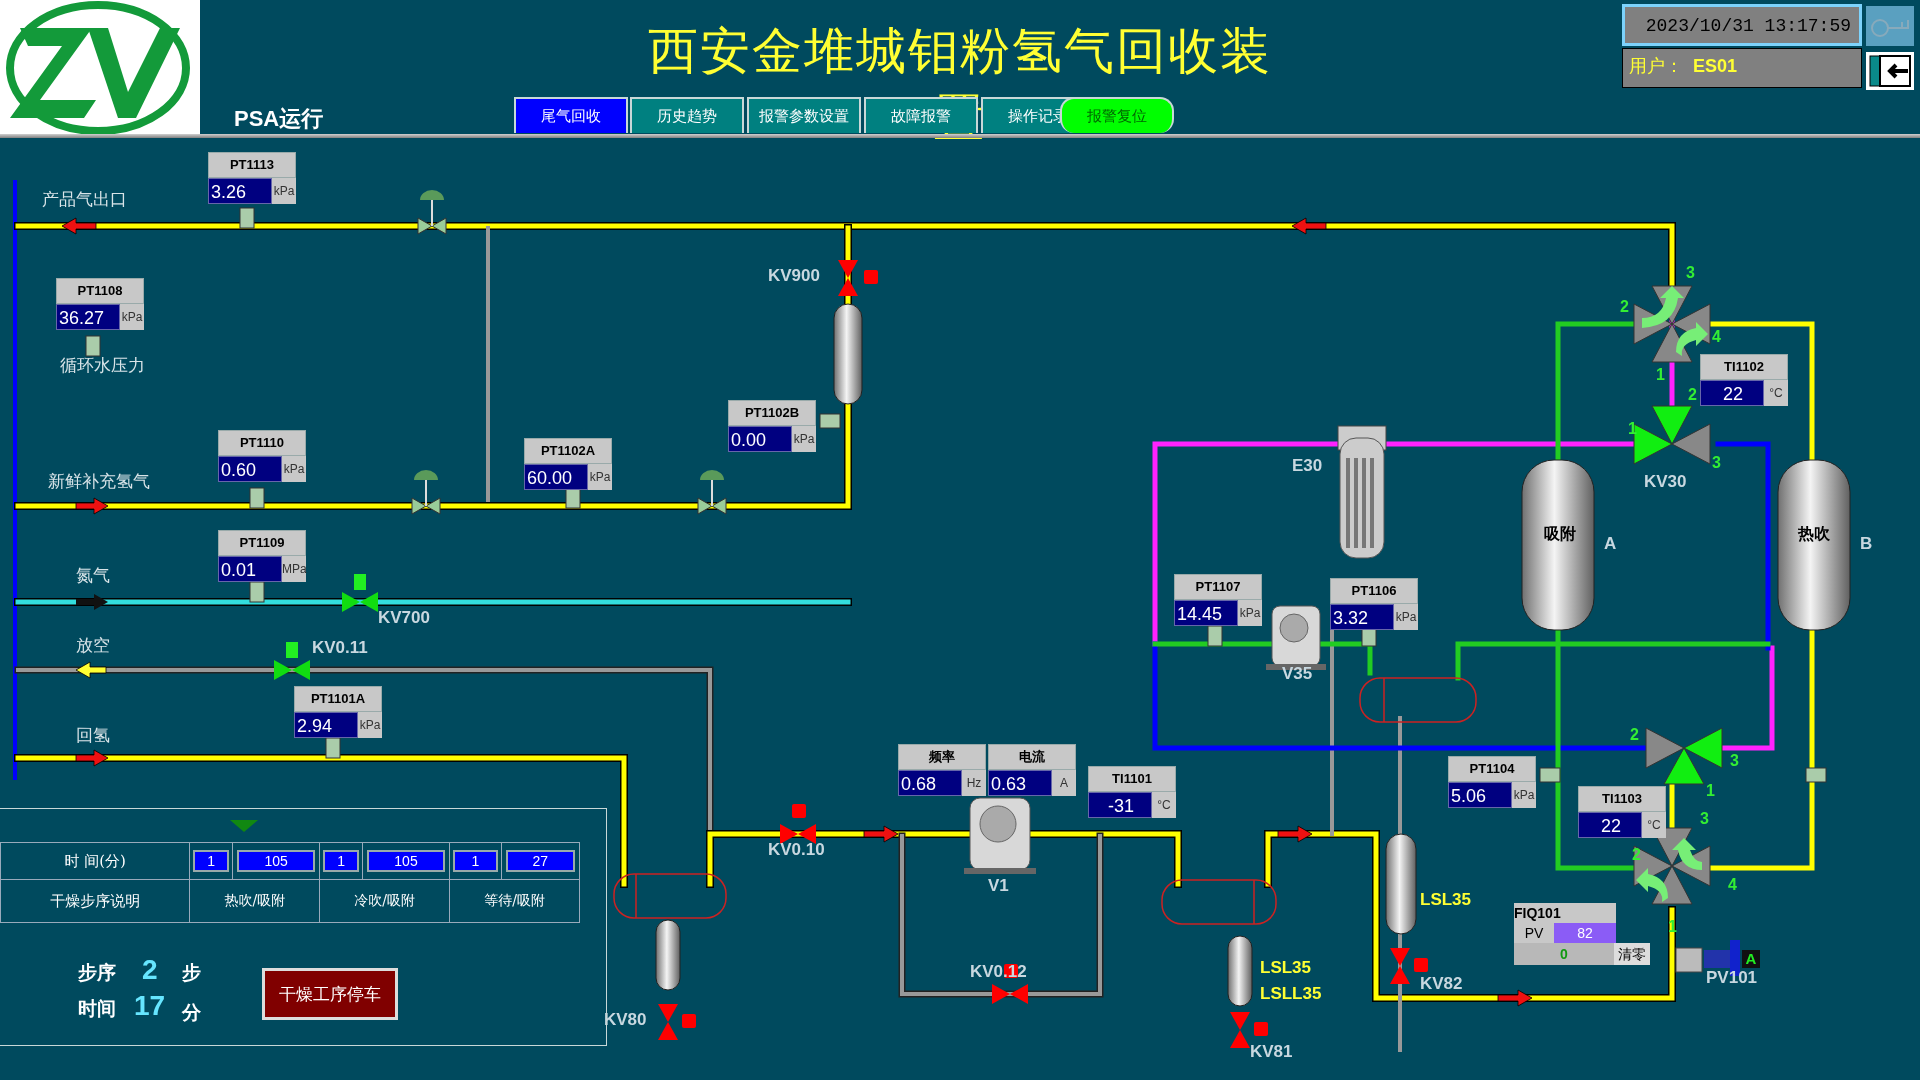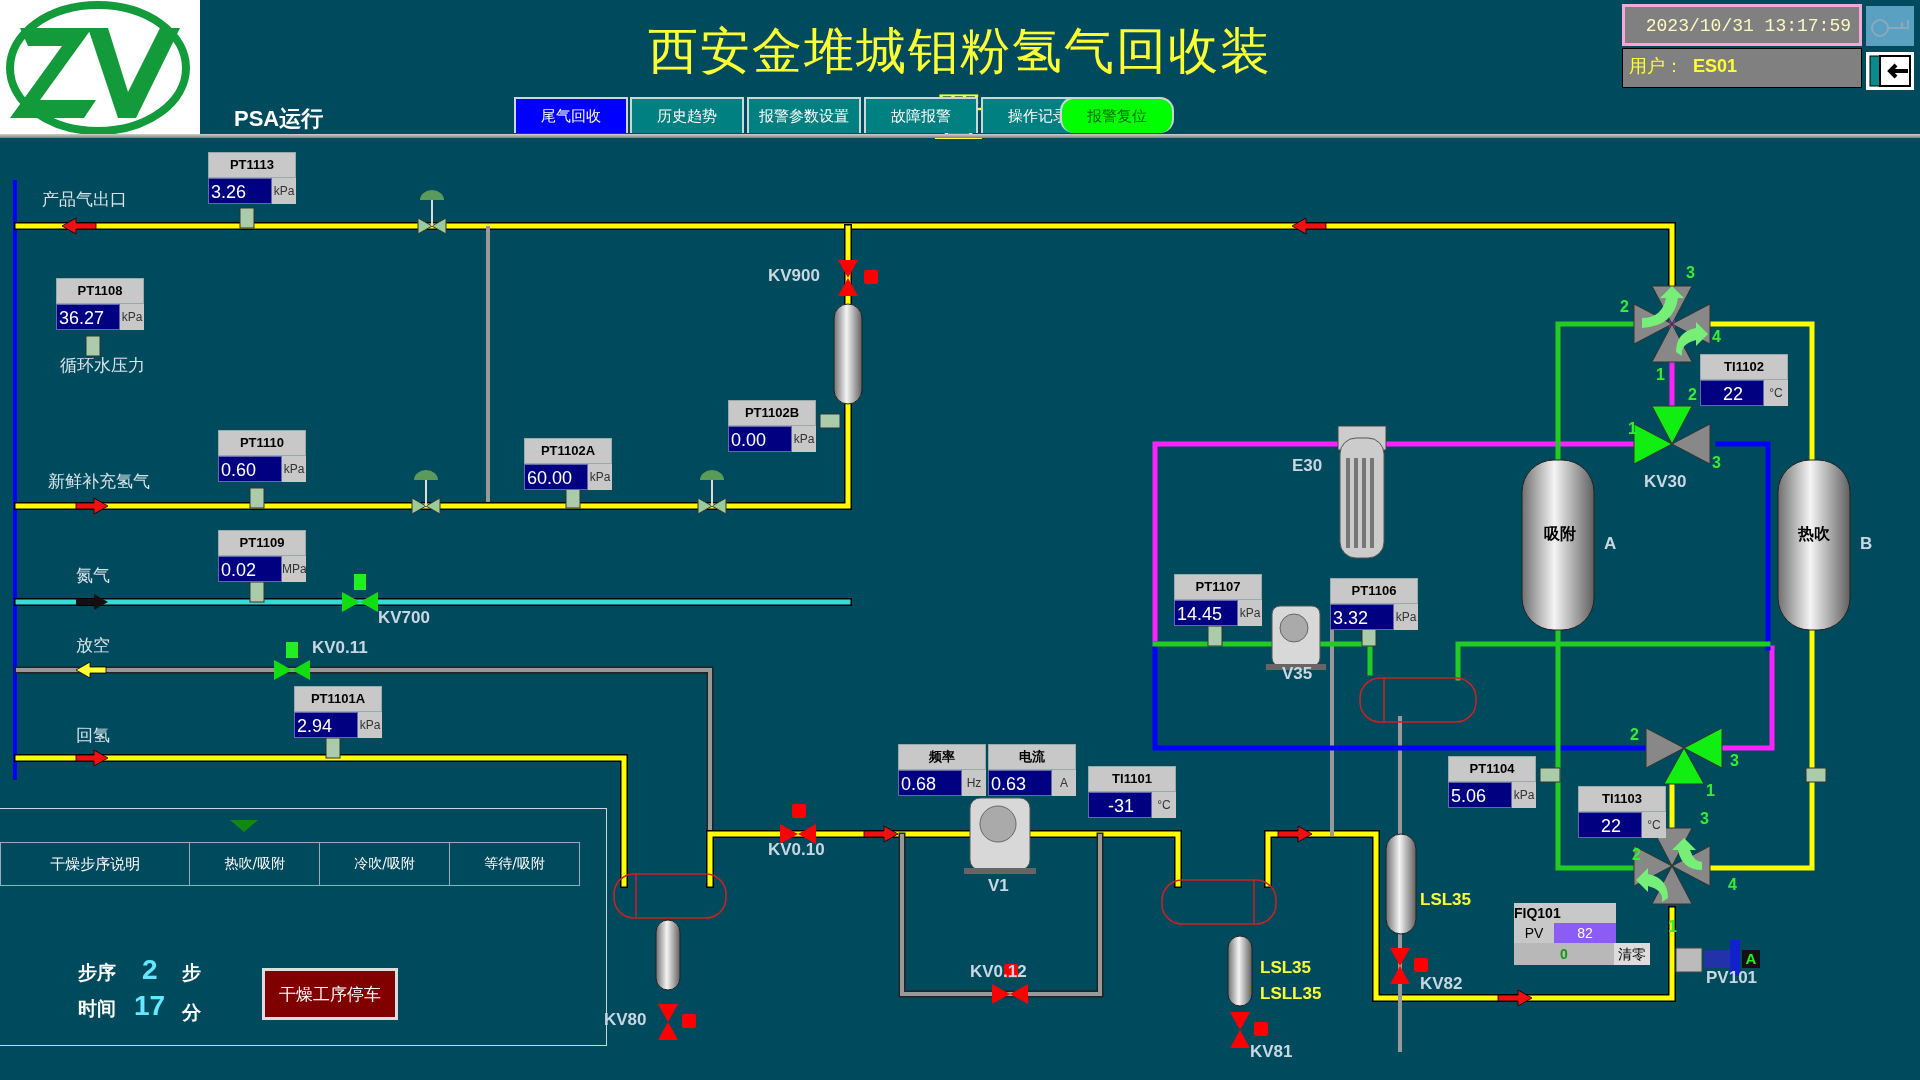--- a/index.html
+++ b/index.html
@@ -3,21 +3,21 @@
 <meta charset="utf-8">
 <style>
   html,body{margin:0;padding:0;}
   body{width:1920px;height:1080px;background:#004a5e;position:relative;overflow:hidden;font-family:"Liberation Sans","DejaVu Sans",sans-serif;}
   .abs{position:absolute;}
   #logo{left:0;top:0;width:200px;height:134px;background:#fff;}
   #title{left:640px;top:18px;width:640px;text-align:center;color:#ffff33;font-size:50px;font-family:"DejaVu Serif",serif;letter-spacing:2px;}
   #psa{left:234px;top:104px;color:#fff;font-size:22px;font-weight:bold;}
   .nav{top:97px;height:36px;width:114px;box-sizing:border-box;border:2px solid #c8d8d8;border-bottom:none;color:#fff;font-size:15px;text-align:center;line-height:34px;background:#008080;cursor:pointer;font-family:"DejaVu Sans",sans-serif;}
   #headerline{left:0;top:134px;width:1920px;height:4px;background:linear-gradient(#d0d0d0,#808080);}
-  #dt{left:1622px;top:4px;width:240px;height:42px;background:#808080;border:3px solid #f9a8d4;box-sizing:border-box;color:#fef9c3;font-size:18px;text-align:right;line-height:38px;padding-right:8px;font-family:"Liberation Mono",monospace;}
+  #dt{left:1622px;top:4px;width:240px;height:42px;background:#808080;border:3px solid #7dd3fc;box-sizing:border-box;color:#000000;font-size:18px;text-align:right;line-height:38px;padding-right:8px;font-family:"Liberation Mono",monospace;}
   #user{left:1622px;top:48px;width:240px;height:40px;background:#808080;border:1px solid #000000;box-sizing:border-box;color:#ffff33;font-size:18px;line-height:34px;padding-left:6px;font-weight:bold;}
   #key{left:1866px;top:6px;width:48px;height:40px;background:#5aa0c0;}
   #logout{left:1866px;top:52px;width:48px;height:38px;background:#fff;}
   svg#pid{position:absolute;left:0;top:138px;}
   .tag{position:absolute;width:88px;font-size:13px;}
   .tag .tn{height:24px;background:#c8c8c8;border:1px solid #9aa;text-align:center;line-height:24px;font-weight:bold;color:#000;}
   .tag .row{display:flex;height:26px;}
   .tag .v{flex:1;background:#000080;color:#fff;font-size:18px;line-height:26px;padding-left:2px;border:1px solid #66a;}
   .tag .u{width:24px;background:#c8c8c8;color:#333;font-size:12px;line-height:26px;text-align:center;}
   .lbl{position:absolute;color:#c8d8e0;font-weight:bold;font-size:17px;}
@@ -306,21 +306,21 @@
 <div class="tag" style="left:218px;top:430px;">
     <div class="tn">PT1110</div>
     <div class="row">
       <div class="v">0.60</div>
       <div class="u">kPa</div>
     </div>
   </div>
 <div class="tag" style="left:218px;top:530px;">
     <div class="tn">PT1109</div>
     <div class="row">
-      <div class="v">0.02</div>
+      <div class="v">0.01</div>
       <div class="u">MPa</div>
     </div>
   </div>
 <div class="tag" style="left:294px;top:686px;">
     <div class="tn">PT1101A</div>
     <div class="row">
       <div class="v">2.94</div>
       <div class="u">kPa</div>
     </div>
   </div>
@@ -451,20 +451,29 @@
 <div class="port" style="left:1728px;top:876px;">4</div>
 <div class="port" style="left:1668px;top:918px;">1</div>
 
 <div id="panel" class="abs"></div>
 <svg class="abs" style="left:230px;top:820px;" width="28" height="14">
     <polygon points="0,0 28,0 14,12" fill="#118811"></polygon>
   </svg>
 <table class="steps">
   <tbody>
   <tr>
+    <td style="font-size:15px;">时 间(分)</td>
+    <td><span class="tin">1</span></td>
+    <td><span class="tin">105</span></td>
+    <td><span class="tin">1</span></td>
+    <td><span class="tin">105</span></td>
+    <td><span class="tin">1</span></td>
+    <td><span class="tin">27</span></td>
+  </tr>
+  <tr>
     <td style="font-size:15px;height:40px;">干燥步序说明</td>
     <td colspan="2">热吹/吸附</td>
     <td colspan="2">冷吹/吸附</td>
     <td colspan="2">等待/吸附</td>
   </tr>
 </tbody>
   </table>
 <div class="stx" style="left:78px;top:960px;">步序</div>
 <div class="big" style="left:142px;top:954px;">2</div>
 <div class="stx" style="left:182px;top:960px;">步</div>

